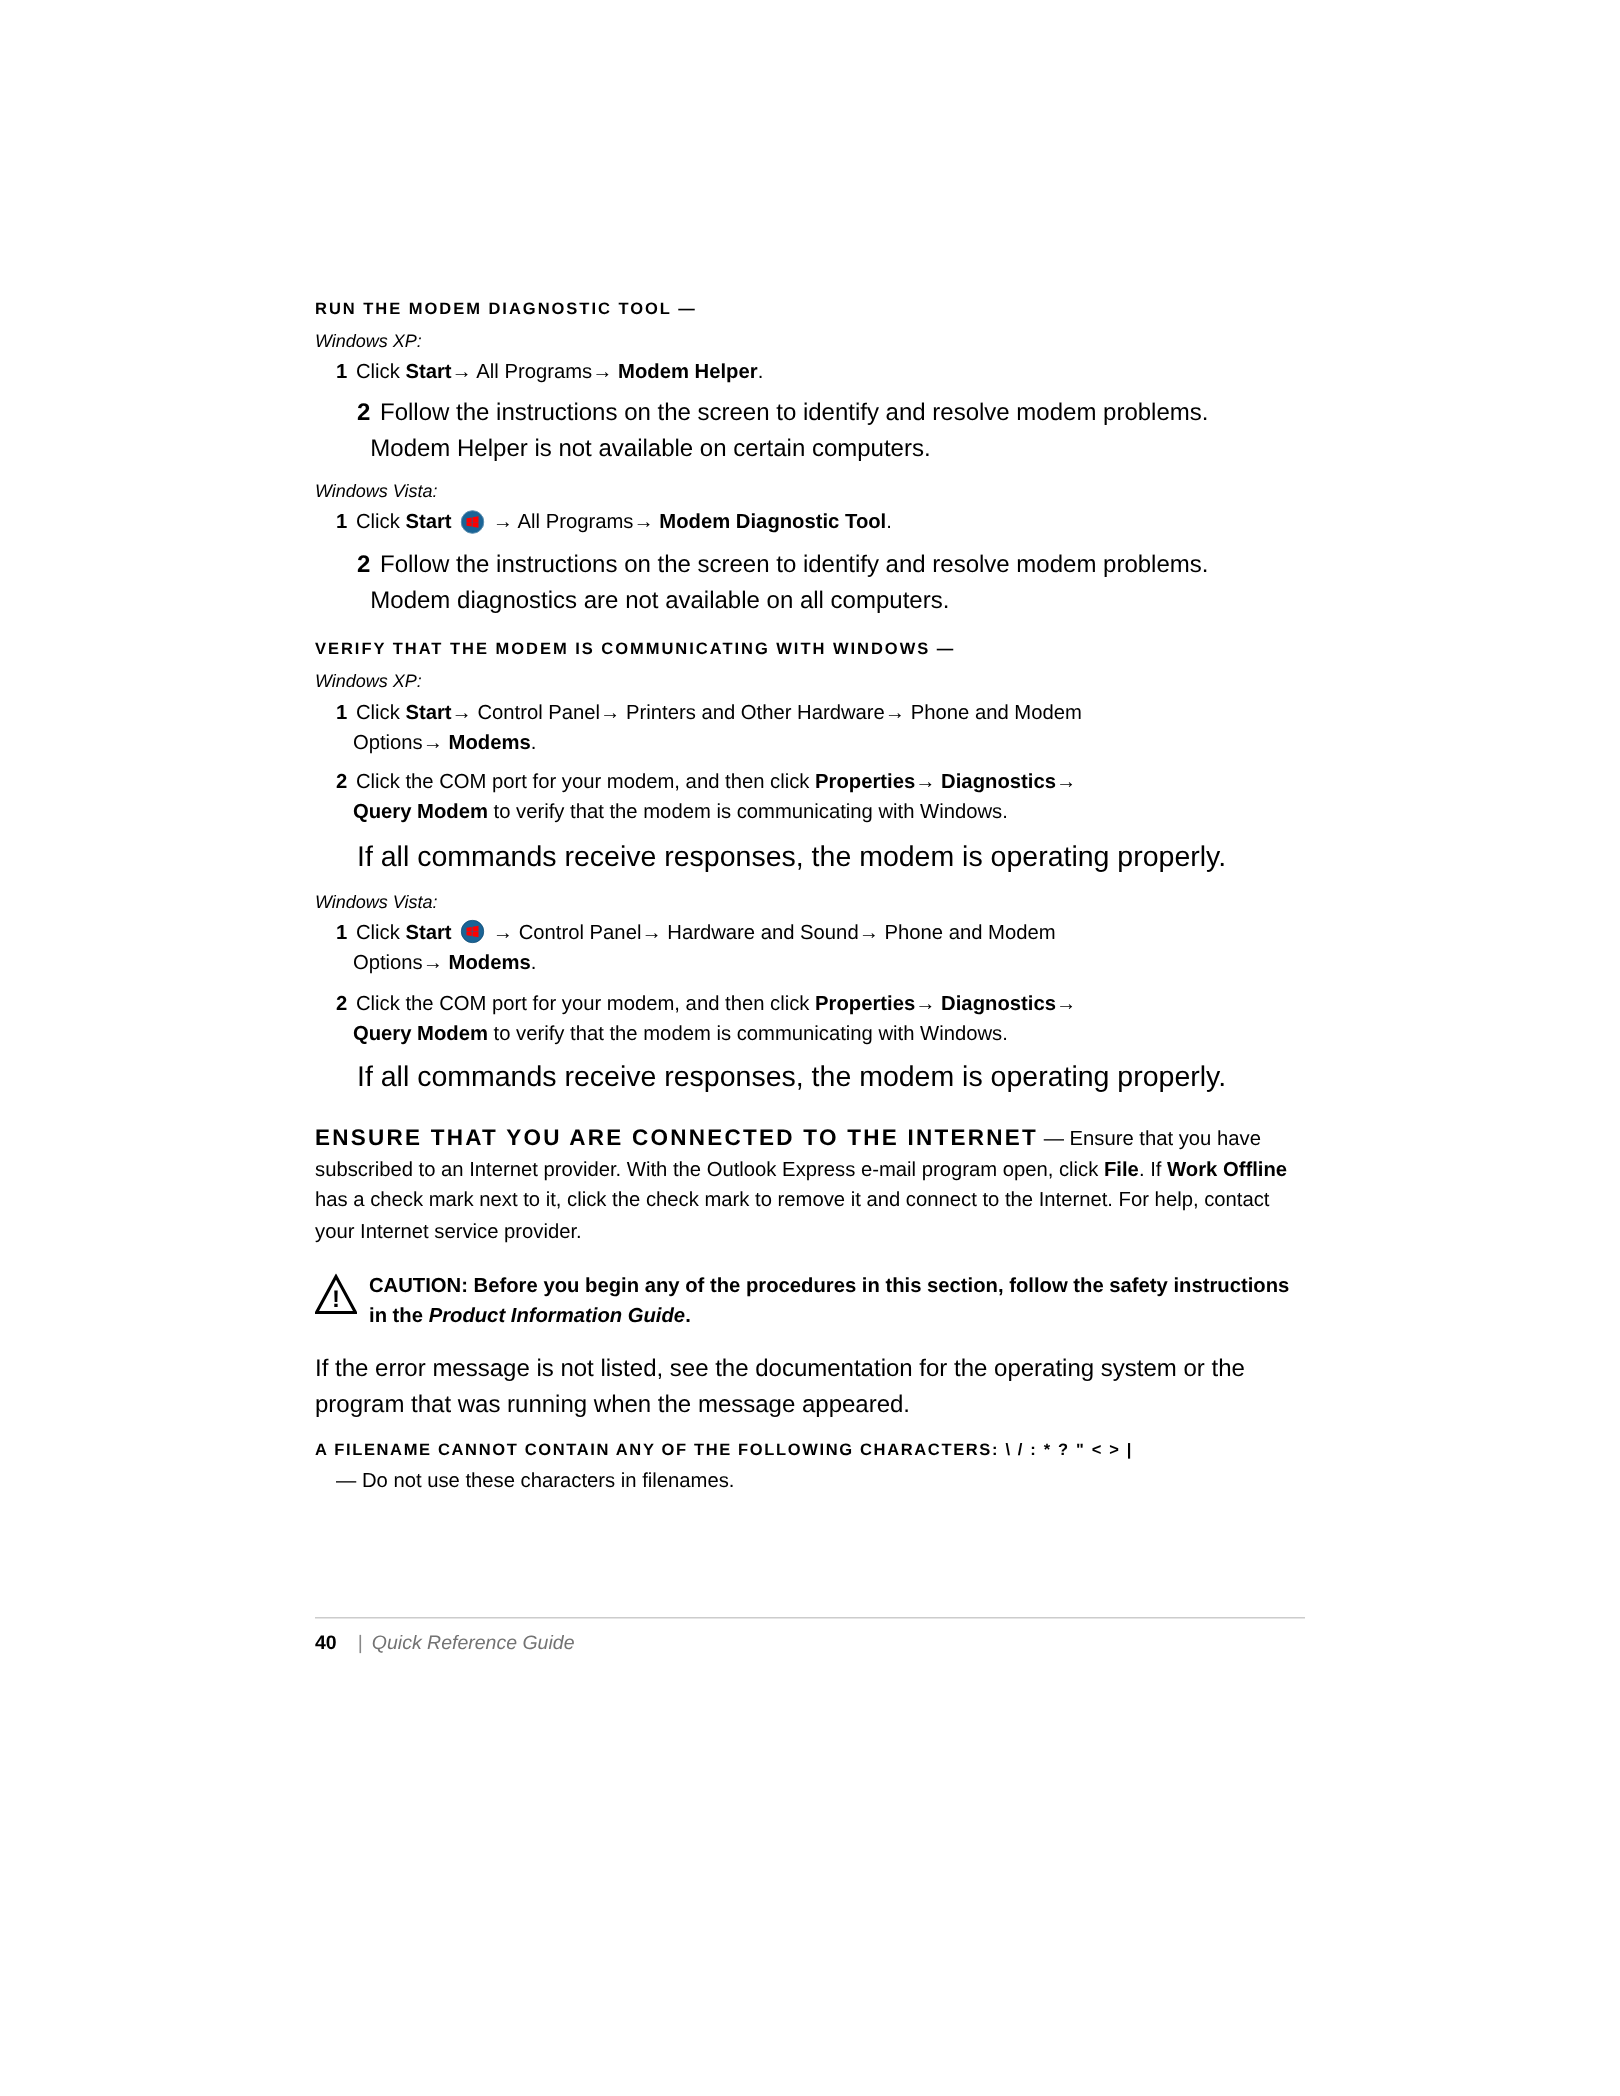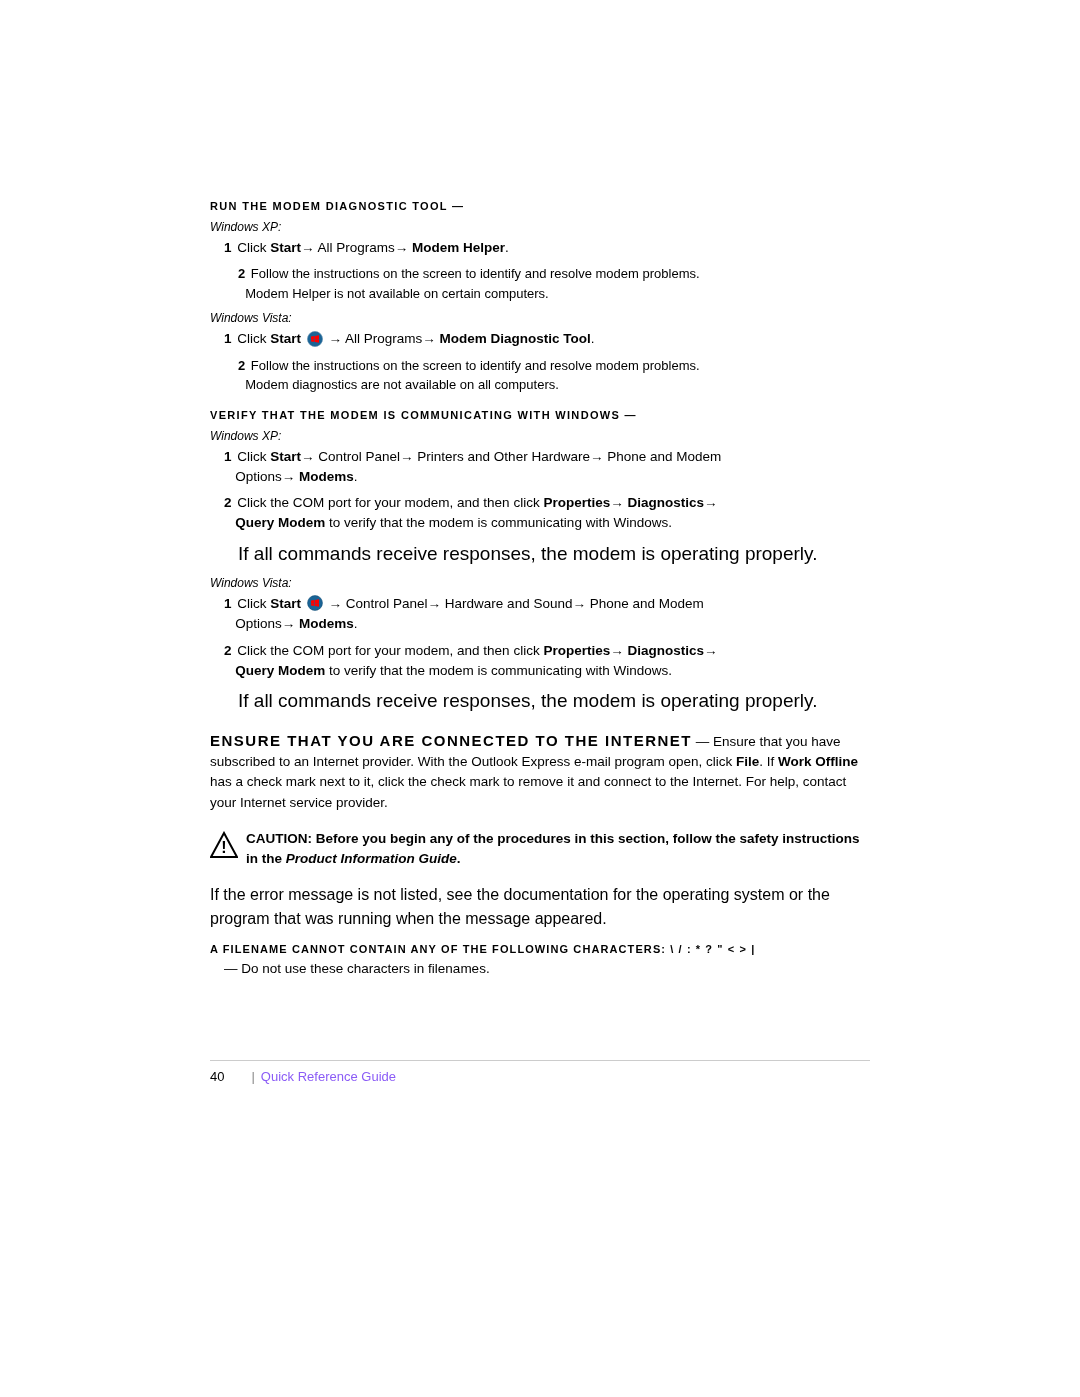--- a/index.html
+++ b/index.html
@@ -53,21 +53,21 @@
     }
 
     .step-number {
       font-weight: bold;
       margin-right: 2px;
     }
 
     .step-indent {
       margin-left: 28px;
       margin-bottom: 4px;
-      font-size: 13px;
+      font-size: 16px;
       line-height: 1.5;
       font-family: Arial, Helvetica, sans-serif;
     }
 
     .bold {
       font-weight: bold;
     }
 
     .windows-icon {
       display: inline-block;
@@ -169,31 +169,32 @@
       display: flex;
       flex-direction: row;
       align-items: center;
       font-family: Arial, Helvetica, sans-serif;
       font-size: 13px;
       border-top: 1px solid #cccccc;
       padding-top: 8px;
     }
 
     .footer-page-num {
-      font-weight: normal;
-      margin-right: 21px;
+      font-weight: bold;
+      margin-right: 8px;
     }
 
     .footer-divider {
       margin: 0 6px;
       color: #888;
     }
 
     .footer-title {
-      color: #8b5cf6;
+      color: #737373;
+      font-style: italic;
     }
   </style>
 </head>
 <body>
 
 <div class="page">
 
   <div class="section-gap">
     <div class="section-heading">Run the Modem Diagnostic Tool —</div>
 

